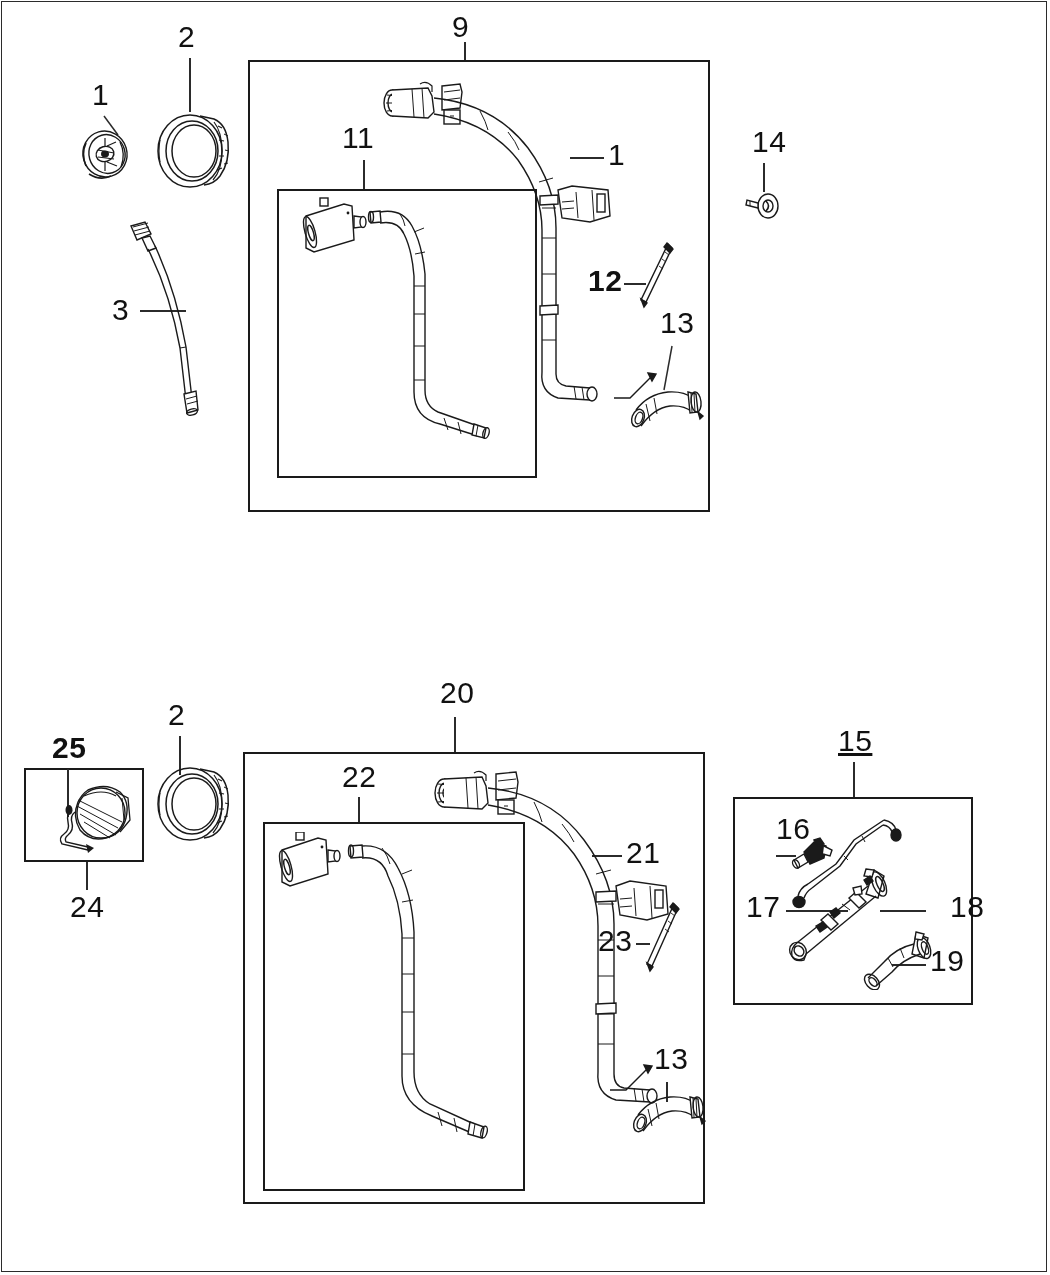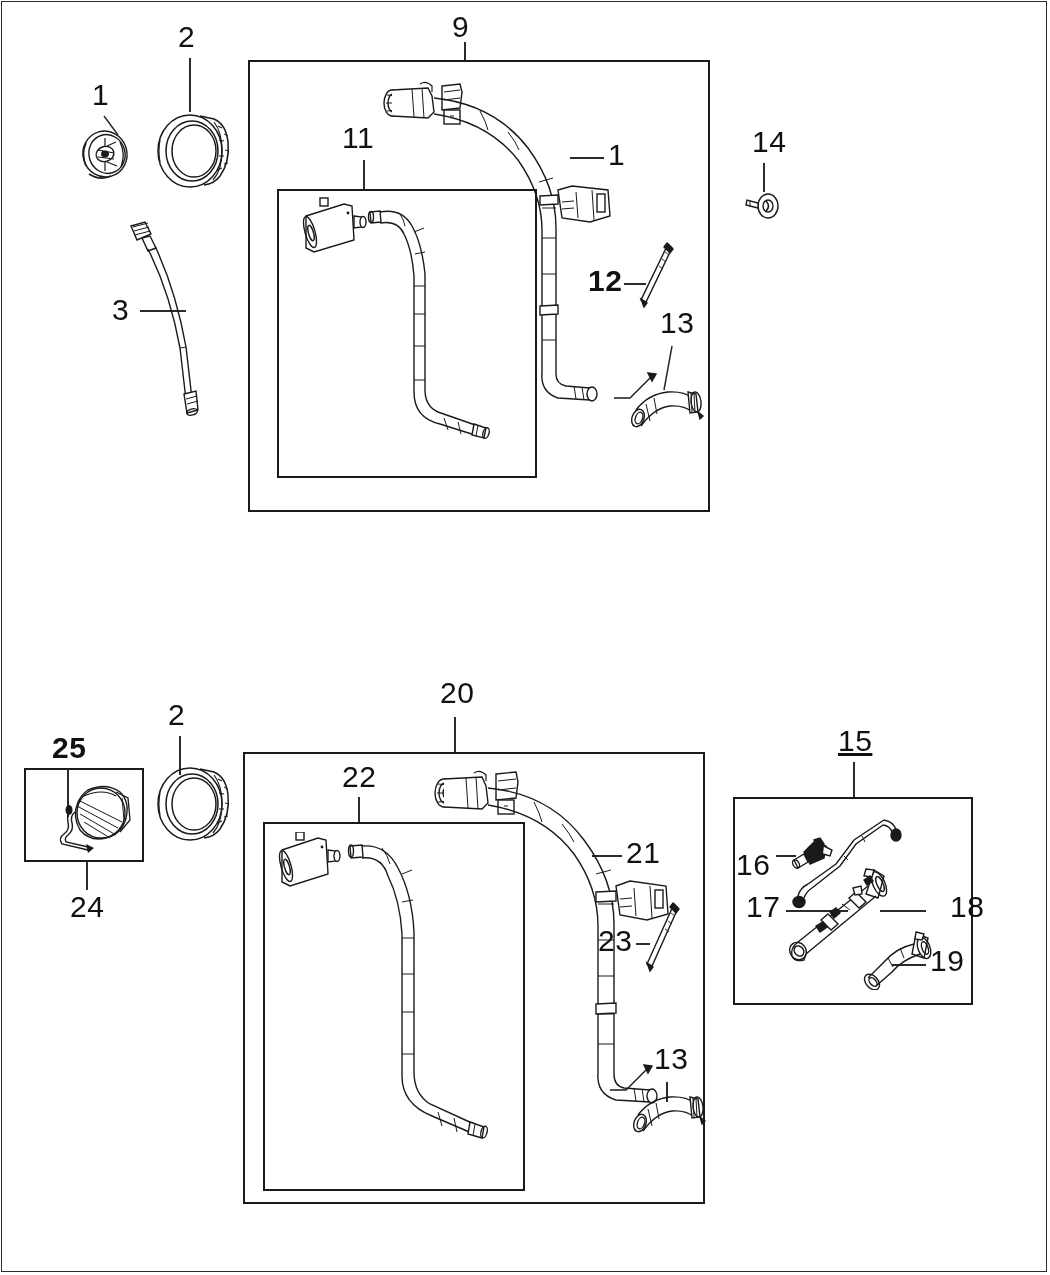--- a/index.html
+++ b/index.html
@@ -449,21 +449,21 @@
   <div class="callout" style="left:178px;top:22px;">2</div>
   <div class="callout" style="left:112px;top:295px;">3</div>
   <div class="callout" style="left:452px;top:12px;">9</div>
   <div class="callout" style="left:608px;top:140px;">1</div>
   <div class="callout" style="left:342px;top:123px;">11</div>
   <div class="callout" style="left:588px;top:266px;font-weight:bold;">12</div>
   <div class="callout" style="left:660px;top:308px;">13</div>
   <div class="callout" style="left:752px;top:127px;">14</div>
   <div class="callout" style="left:168px;top:700px;">2</div>
   <div class="callout" style="left:838px;top:726px;text-decoration:underline;">15</div>
-  <div class="callout" style="left:736px;top:850px;">16</div>
+  <div class="callout" style="left:736px;top:814px;padding-left:40px;">16</div>
   <div class="callout" style="left:746px;top:892px;">17</div>
   <div class="callout" style="left:930px;top:892px;margin-left:20px;">18</div>
   <div class="callout" style="left:930px;top:946px;">19</div>
   <div class="callout" style="left:440px;top:678px;">20</div>
   <div class="callout" style="left:626px;top:838px;">21</div>
   <div class="callout" style="left:342px;top:762px;">22</div>
   <div class="callout" style="left:598px;top:926px;">23</div>
   <div class="callout" style="left:654px;top:1044px;">13</div>
   <div class="callout" style="left:70px;top:892px;">24</div>
   <div class="callout" style="left:52px;top:733px;font-weight:bold;">25</div>

